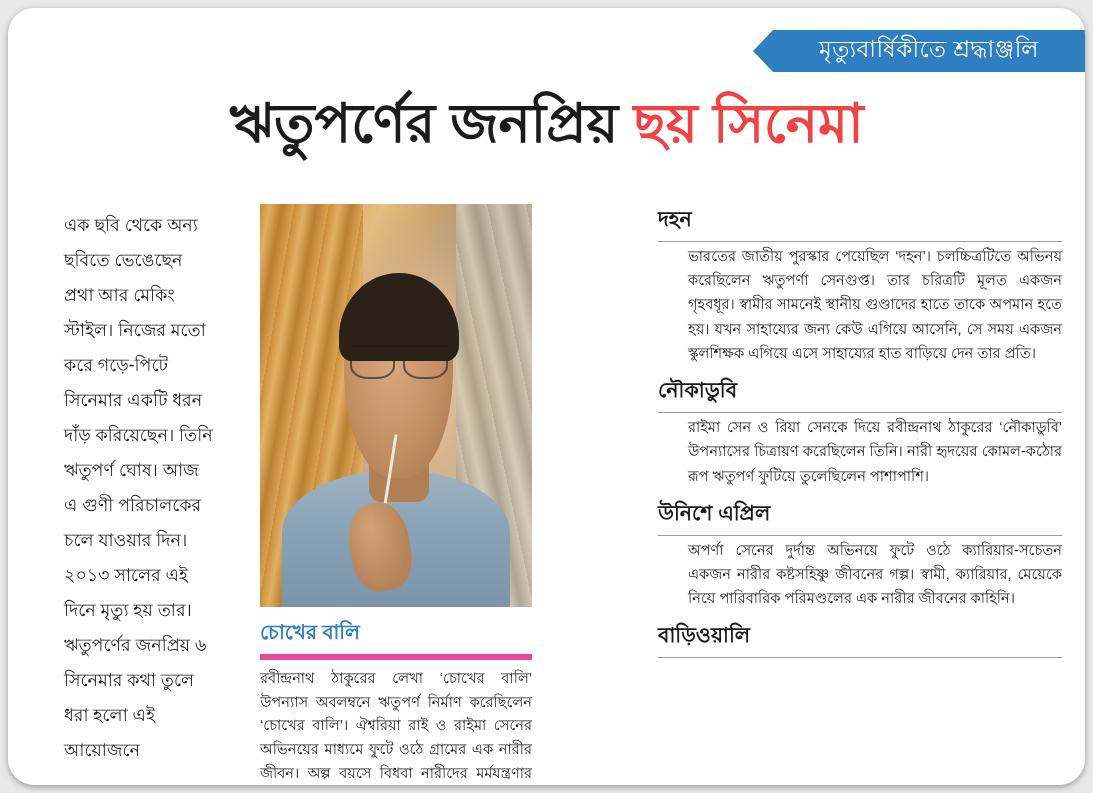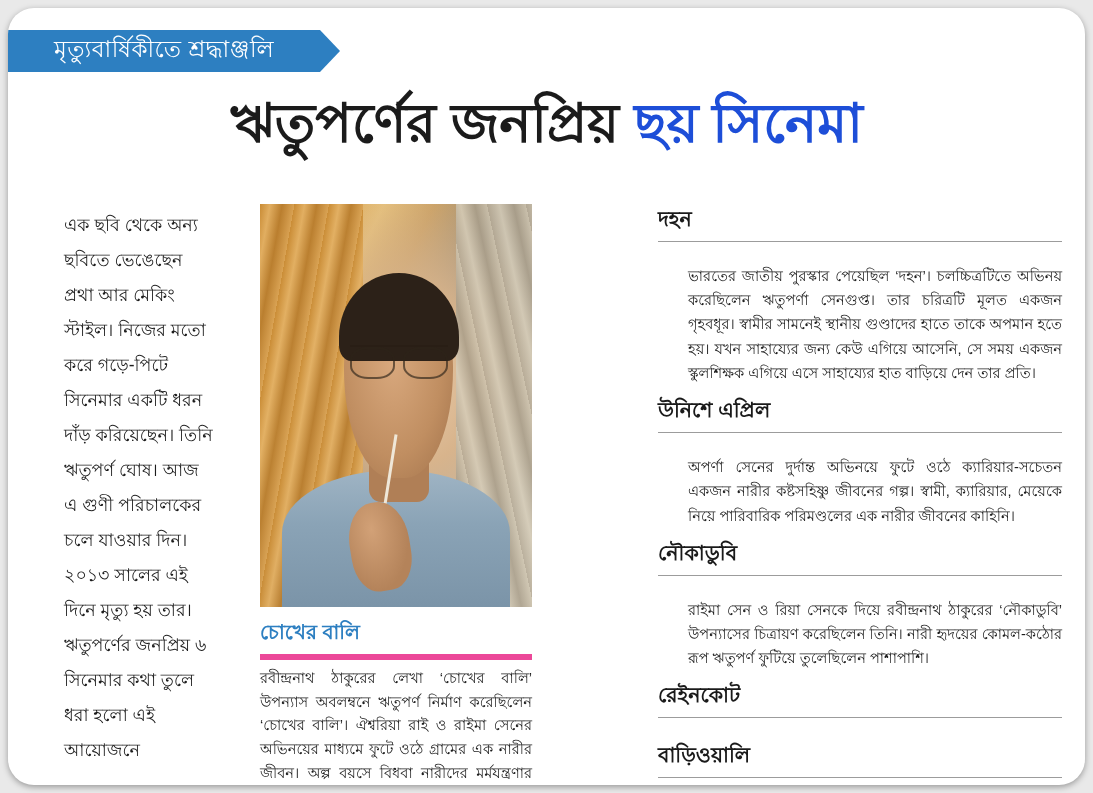--- a/index.html
+++ b/index.html
@@ -24,21 +24,21 @@
     box-shadow: 0 2px 6px rgba(0,0,0,0.35);
     overflow: hidden;
   }
 
   
   .banner-wrap {
     position: absolute;
     top: 22px;
     left: 0;
     width: 100%;
-    text-align: left;
+    text-align: right;
   }
   .banner {
     display: inline-block;
     position: relative;
     background: #2d7fc1;
     color: #ffffff;
     font-size: 23px;
     line-height: 1.1;
     padding: 7px 46px 10px 46px;
     letter-spacing: 0.5px;
@@ -67,22 +67,21 @@
     top: 82px;
     left: 0;
     width: 100%;
     text-align: center;
     font-size: 54px;
     line-height: 1.25;
     color: #1b1b1b;
     font-weight: bold;
   }
   .headline .red {
-    color: #1d4ed8;
-    font-family: Liberation Serif, serif;
+    color: #ef4444;
   }
 
   
   .columns {
     position: absolute;
     top: 196px;
     left: 56px;
     right: 40px;
     bottom: 24px;
   }
@@ -232,21 +231,21 @@
   }
   .sec {
     margin-bottom: 10px;
   }
   .sec-head {
     font-size: 20.5px;
     color: #1a1a1a;
     font-weight: bold;
     border-bottom: 1.5px solid #9c9c9c;
     padding-bottom: 3px;
-    margin-bottom: 22px;
+    margin-bottom: 2px;
   }
   .sec-body {
     font-size: 14.6px;
     line-height: 1.66;
     color: #1c1c1c;
     text-align: justify;
     margin-left: 30px;
   }
 </style>
 </head>
@@ -283,31 +282,30 @@
     </div>
 
     <div class="col-right">
 
       <div class="sec">
         <div class="sec-head">দহন</div>
         <div class="sec-body">ভারতের জাতীয় পুরস্কার পেয়েছিল ‘দহন’। চলচ্চিত্রটিতে অভিনয় করেছিলেন ঋতুপর্ণা সেনগুপ্ত। তার চরিত্রটি মূলত একজন গৃহবধূর। স্বামীর সামনেই স্থানীয় গুণ্ডাদের হাতে তাকে অপমান হতে হয়। যখন সাহায্যের জন্য কেউ এগিয়ে আসেনি, সে সময় একজন স্কুলশিক্ষক এগিয়ে এসে সাহায্যের হাত বাড়িয়ে দেন তার প্রতি।</div>
       </div>
 
       <div class="sec">
+        <div class="sec-head">নৌকাডুবি</div>
+        <div class="sec-body">রাইমা সেন ও রিয়া সেনকে দিয়ে রবীন্দ্রনাথ ঠাকুরের ‘নৌকাডুবি’ উপন্যাসের চিত্রায়ণ করেছিলেন তিনি। নারী হৃদয়ের কোমল-কঠোর রূপ ঋতুপর্ণ ফুটিয়ে তুলেছিলেন পাশাপাশি।</div>
+      </div>
+
+      <div class="sec">
         <div class="sec-head">উনিশে এপ্রিল</div>
         <div class="sec-body">অপর্ণা সেনের দুর্দান্ত অভিনয়ে ফুটে ওঠে ক্যারিয়ার-সচেতন একজন নারীর কষ্টসহিষ্ণু জীবনের গল্প। স্বামী, ক্যারিয়ার, মেয়েকে নিয়ে পারিবারিক পরিমণ্ডলের এক নারীর জীবনের কাহিনি।</div>
       </div>
 
       <div class="sec">
-        <div class="sec-head">নৌকাডুবি</div>
-        <div class="sec-body">রাইমা সেন ও রিয়া সেনকে দিয়ে রবীন্দ্রনাথ ঠাকুরের ‘নৌকাডুবি’ উপন্যাসের চিত্রায়ণ করেছিলেন তিনি। নারী হৃদয়ের কোমল-কঠোর রূপ ঋতুপর্ণ ফুটিয়ে তুলেছিলেন পাশাপাশি।</div>
-      </div>
-
-      <div class="sec">
-        <div class="sec-head">রেইনকোট</div>
       </div>
 
       <div class="sec">
         <div class="sec-head">বাড়িওয়ালি</div>
 
       </div>
 
     </div>
   </div>
 </div>

